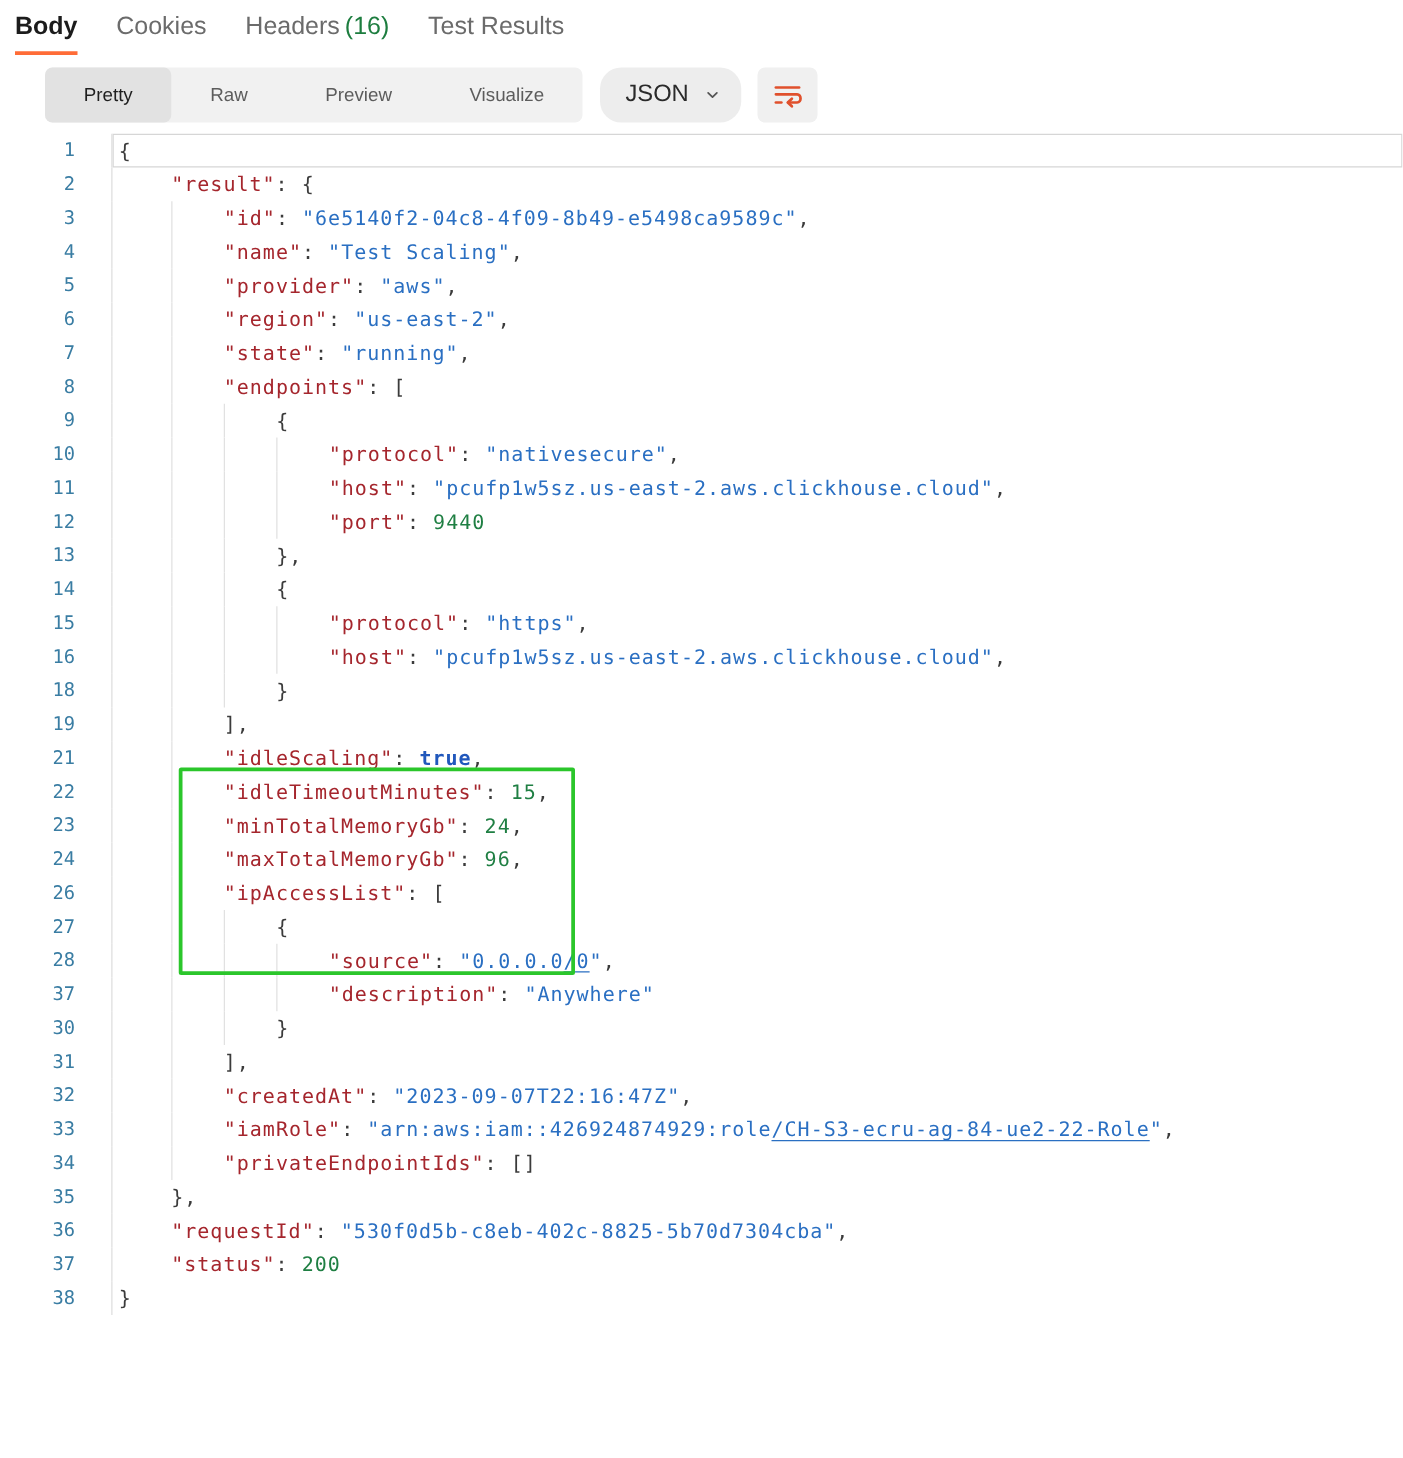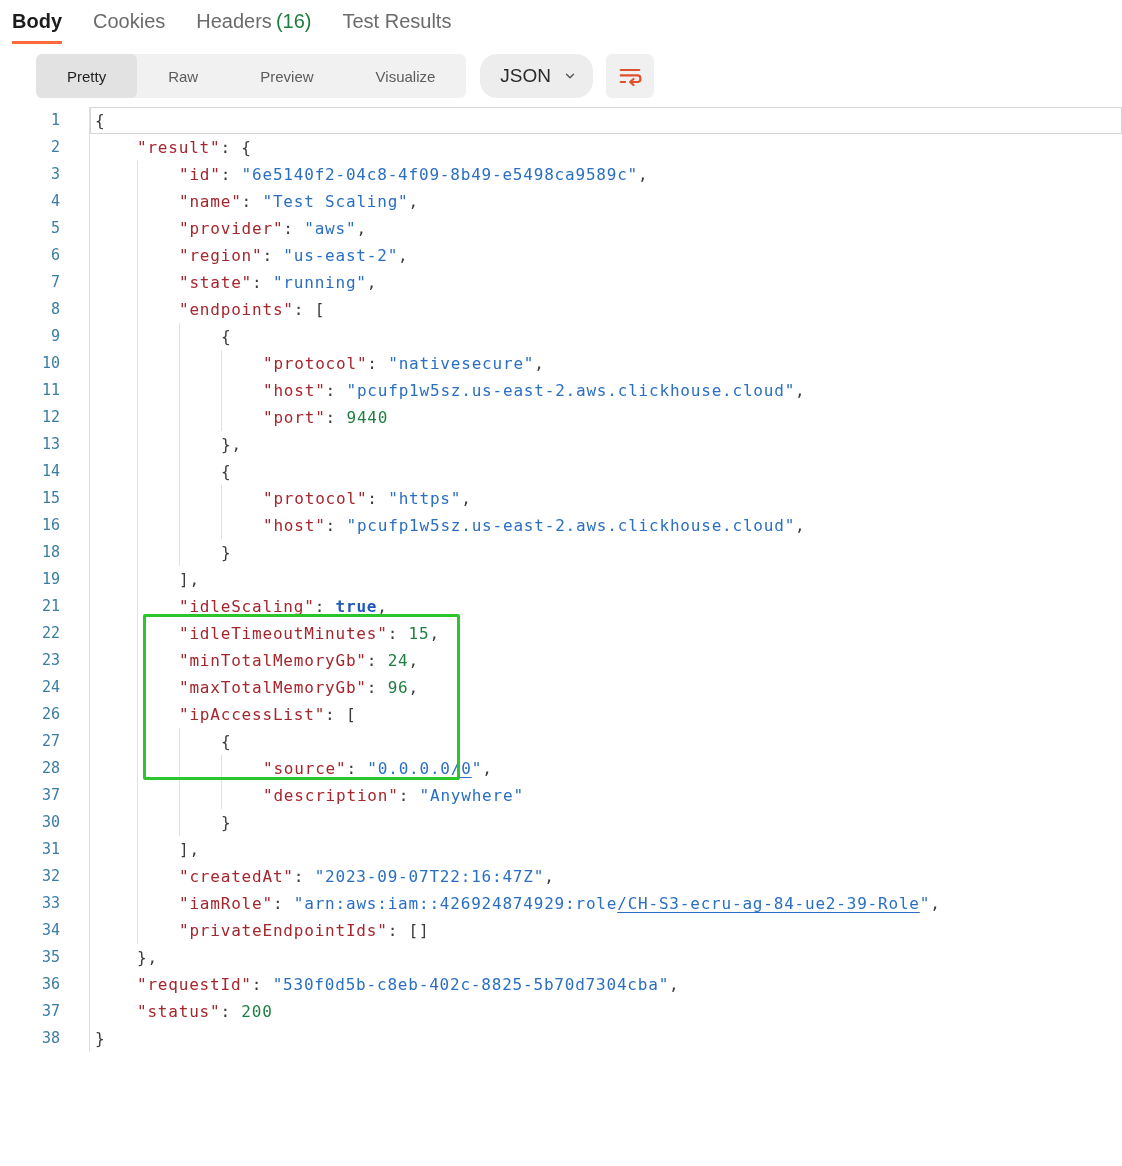--- a/index.html
+++ b/index.html
@@ -183,21 +183,21 @@
     <div class="line">
       <span class="ln">31</span>
       <span class="codecell"><span class="guide"></span><span class="guide gb"></span><span class="tok-p">],</span></span>
     </div>
     <div class="line">
       <span class="ln">32</span>
       <span class="codecell"><span class="guide"></span><span class="guide gb"></span><span class="tok-k">"createdAt"</span><span class="tok-p">: </span><span class="tok-s">"2023-09-07T22:16:47Z"</span><span class="tok-p">,</span></span>
     </div>
     <div class="line">
       <span class="ln">33</span>
-      <span class="codecell"><span class="guide"></span><span class="guide gb"></span><span class="tok-k">"iamRole"</span><span class="tok-p">: </span><span class="tok-s">"arn:aws:iam::426924874929:role</span><span class="tok-u">/CH-S3-ecru-ag-84-ue2-39-Role</span><span class="tok-s">"</span><span class="tok-p">,</span></span>
+      <span class="codecell"><span class="guide"></span><span class="guide gb"></span><span class="tok-k">"iamRole"</span><span class="tok-p">: </span><span class="tok-s">"arn:aws:iam::426924874929:role</span><span class="tok-u">/CH-S3-ecru-ag-84-ue2-22-Role</span><span class="tok-s">"</span><span class="tok-p">,</span></span>
     </div>
     <div class="line">
       <span class="ln">34</span>
       <span class="codecell"><span class="guide"></span><span class="guide gb"></span><span class="tok-k">"privateEndpointIds"</span><span class="tok-p">: []</span></span>
     </div>
     <div class="line">
       <span class="ln">35</span>
       <span class="codecell"><span class="guide"></span><span class="tok-p">},</span></span>
     </div>
     <div class="line">

